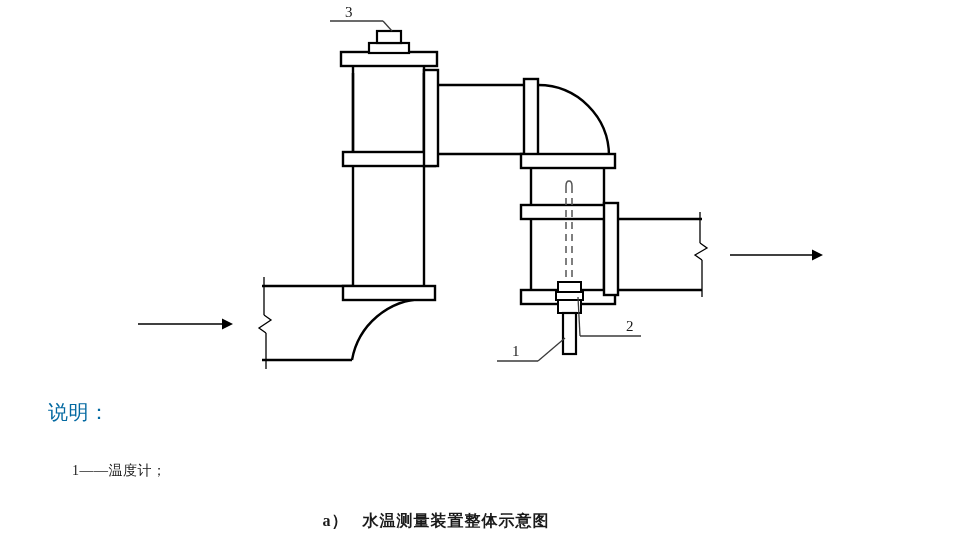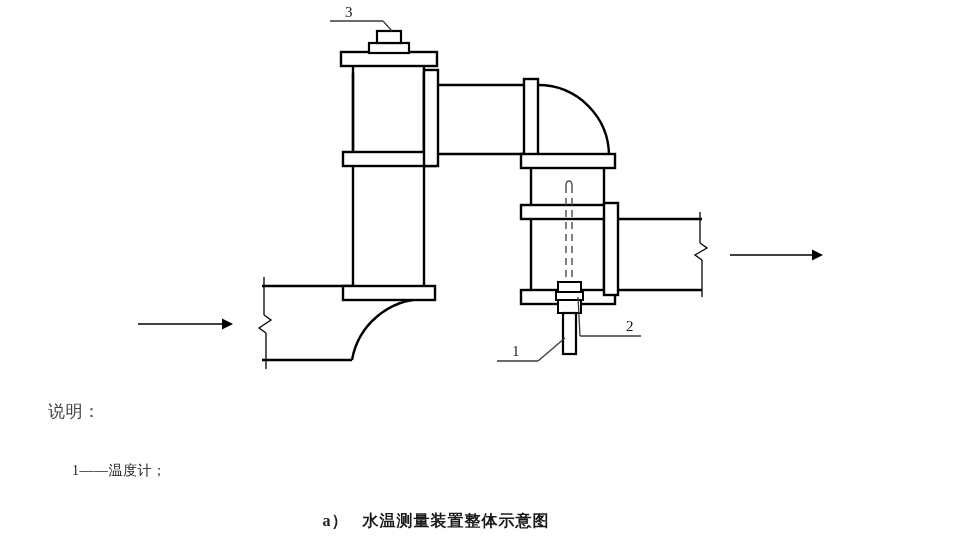--- a/index.html
+++ b/index.html
@@ -37,25 +37,24 @@
     width: 300px;
   }
   .legend-line {
     font-size: 14px;
     line-height: 29px;
     white-space: pre;
     color: #1a1a1a;
     letter-spacing: 0.5px;
   }
   .legend-title {
-    font-size: 17px;
+    font-size: 20px;
     line-height: 29px;
-    color: #404040;
+    color: #0369a1;
     letter-spacing: 0.5px;
-    font-family: Liberation Mono, monospace;
   }
   .caption {
     position: absolute;
     left: 0;
     top: 511px;
     width: 872px;
     text-align: center;
     font-size: 16px;
     font-weight: bold;
     letter-spacing: 1px;

